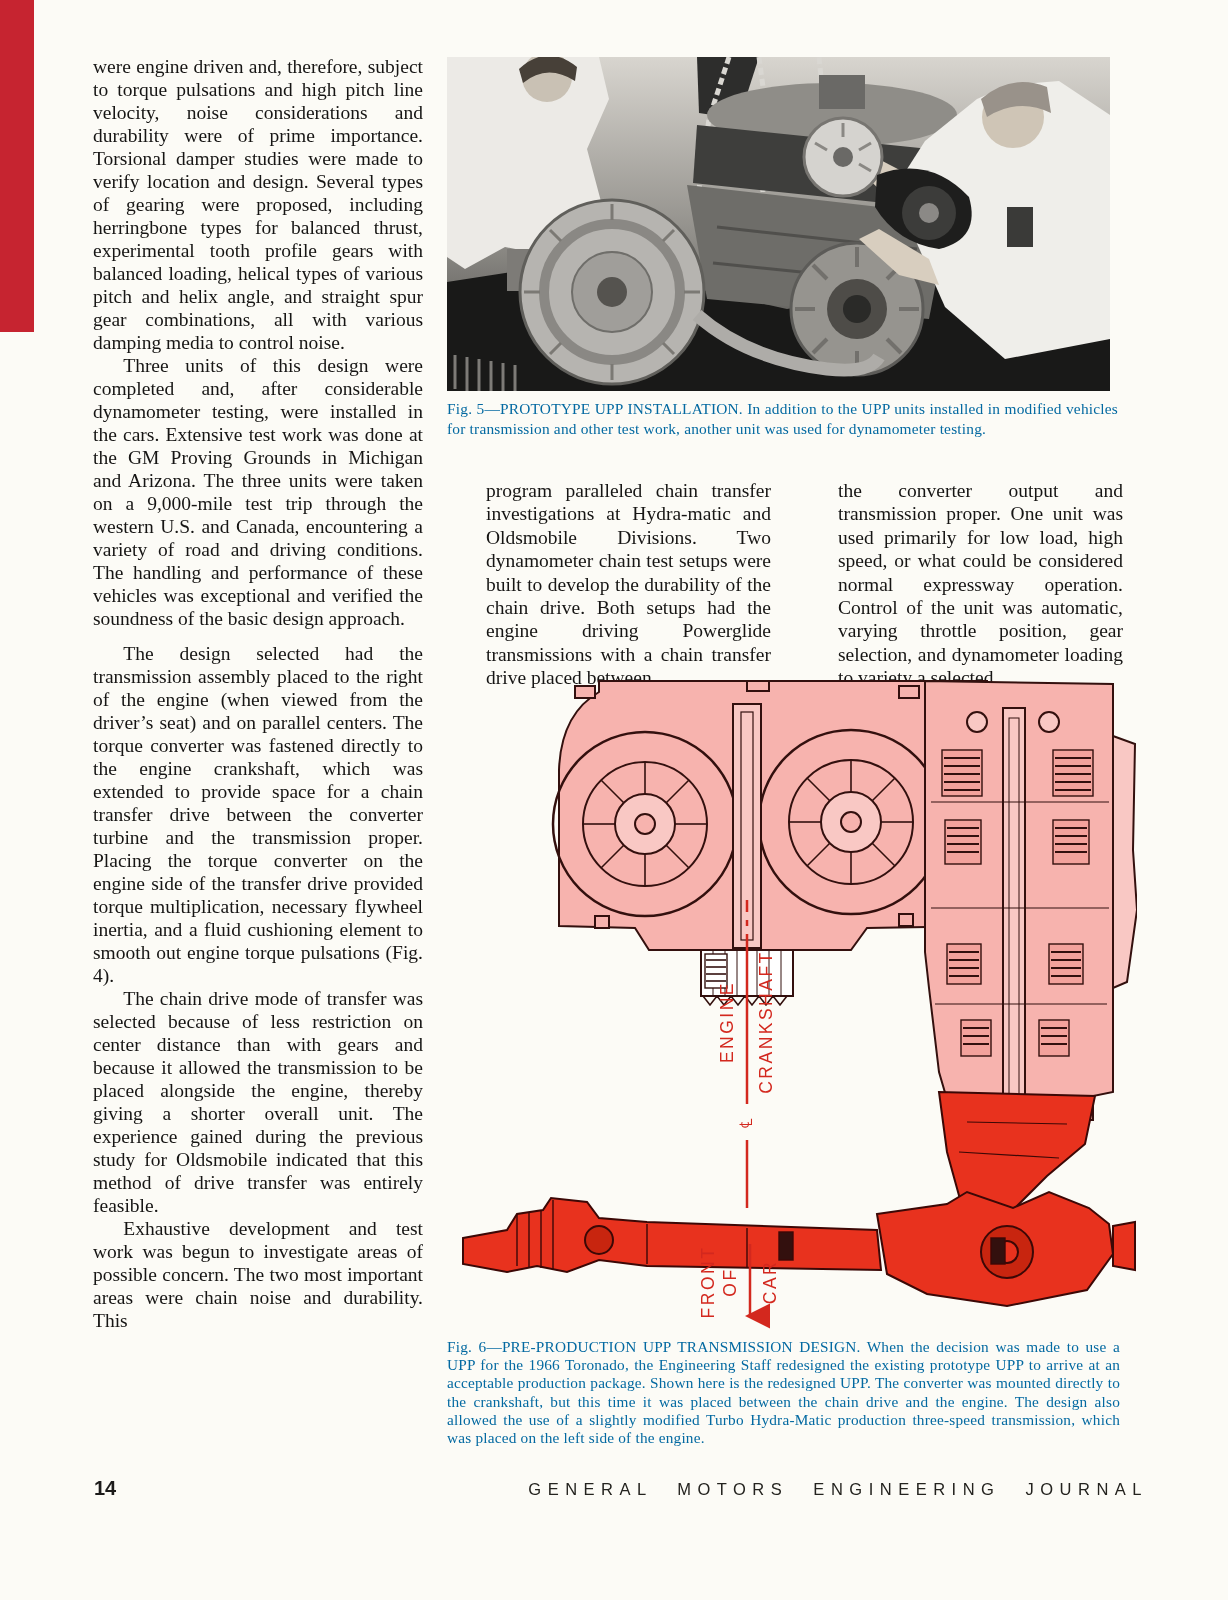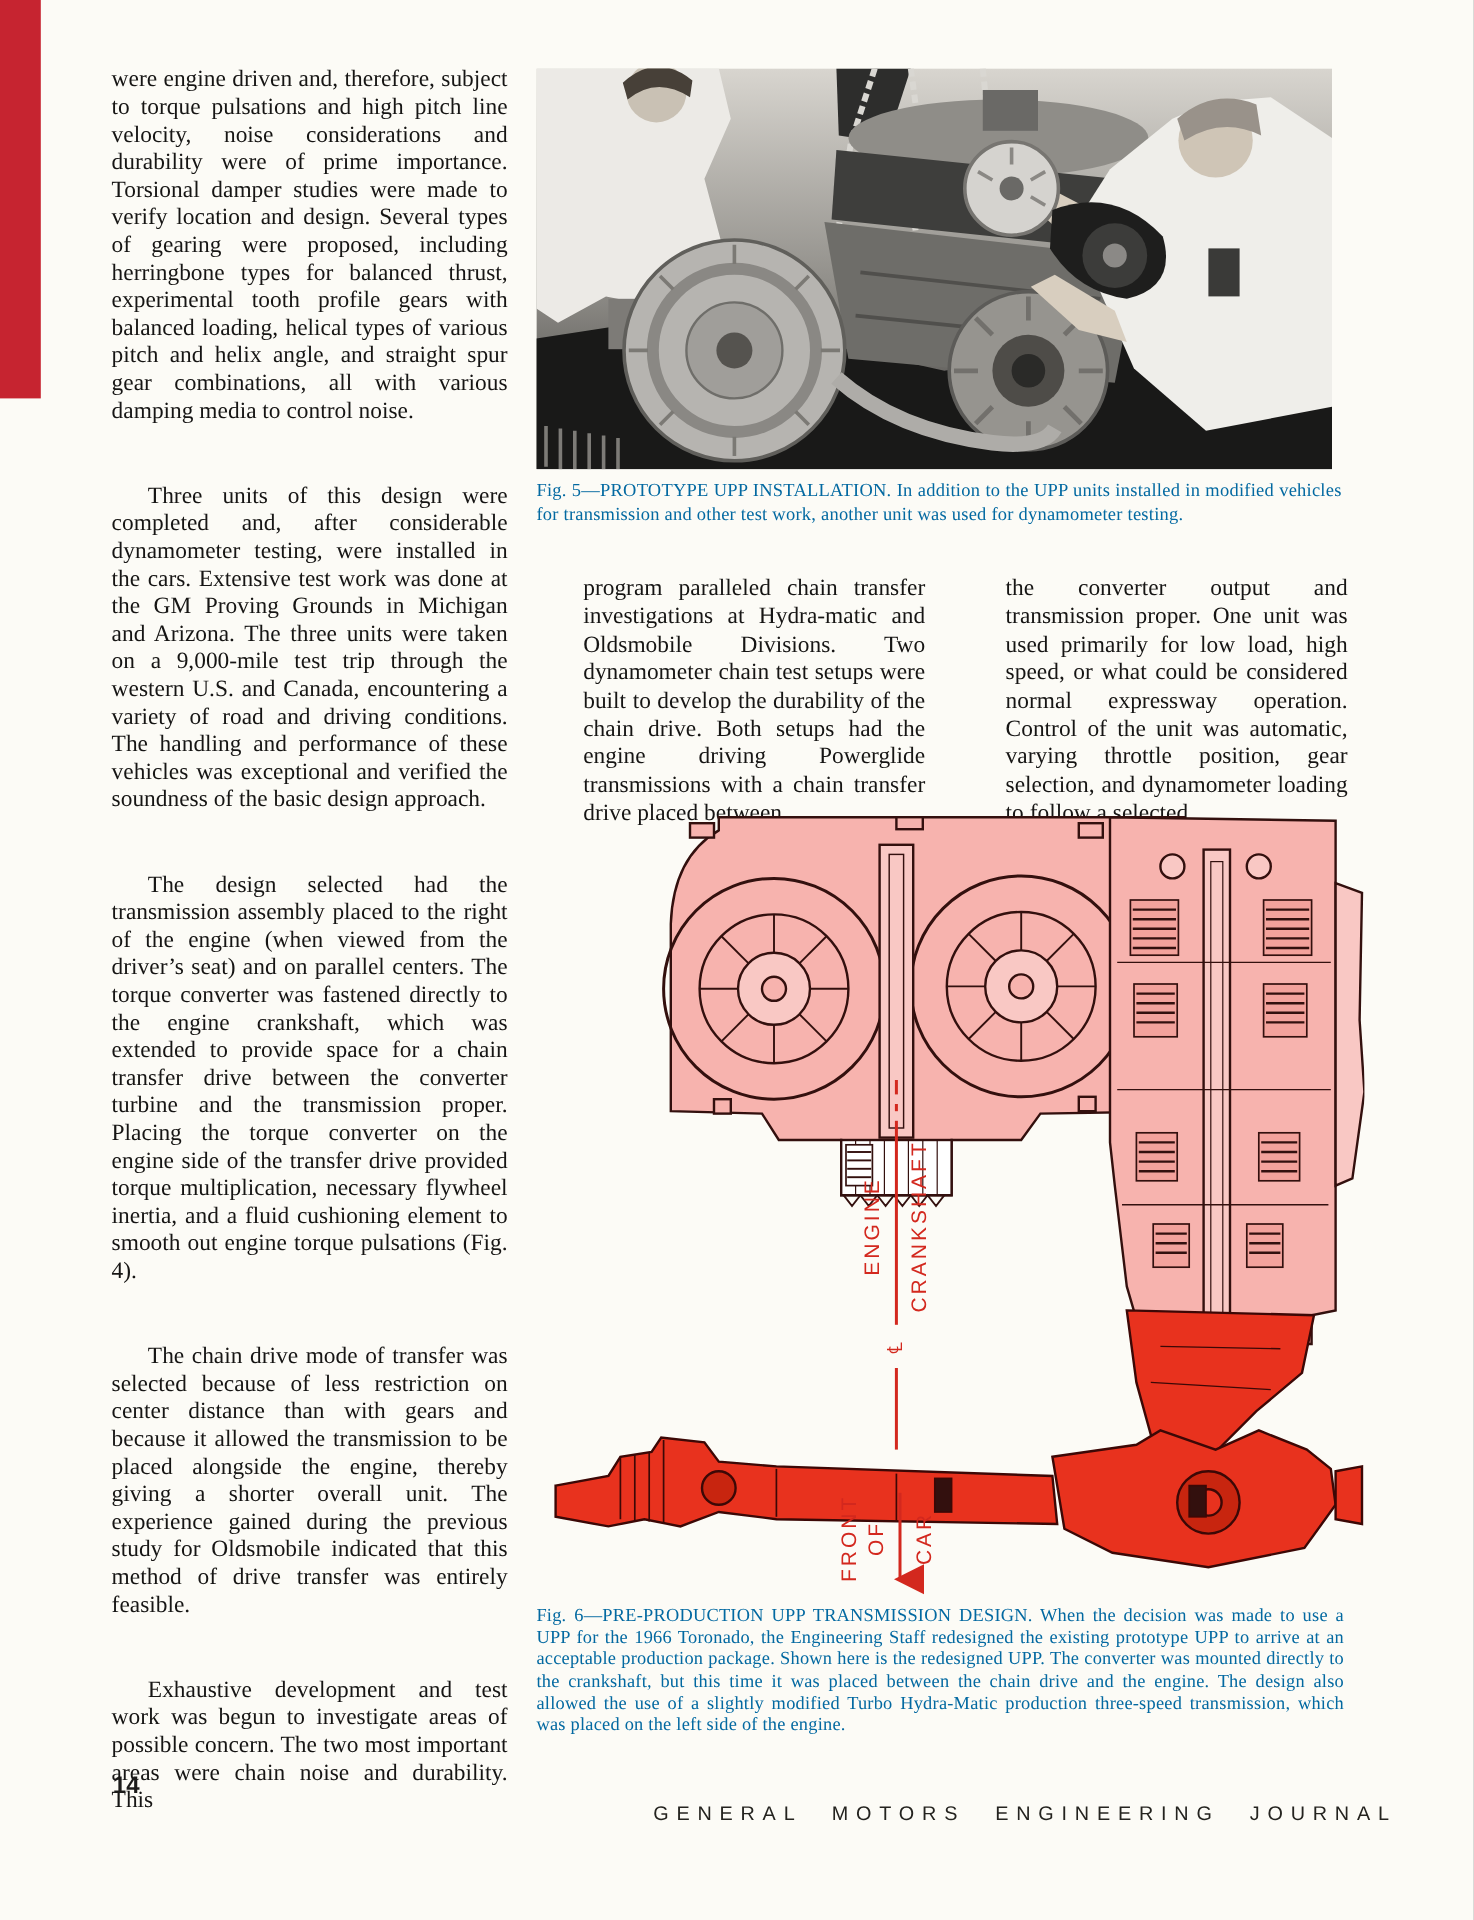--- a/index.html
+++ b/index.html
@@ -12,21 +12,21 @@
     overflow:hidden;
     padding-left:44px;
   }
   .redbar{
     position:absolute;left:0;top:0;width:34px;height:332px;
     background:#c62430;
   }
   
   .col{position:absolute;text-align:justify;}
   .col p{margin:0;font-size:19.5px;line-height:23px;}
-  .col p.ind{text-indent:1.55em;margin-top:48px;}
+  .col p.ind{text-indent:1.55em;}
   .col1{left:93px;top:55px;width:330px;}
   .subhead{
     text-align:center;font-style:italic;font-size:20px;line-height:24px;
     margin:12px 0 7px 0;
   }
   .col2{left:447px;top:479px;width:324px;}
   .col3{left:799px;top:479px;width:324px;}
   .col2 p,.col3 p{line-height:23.4px;margin-left:39px;}
   
   .photo-fig{position:absolute;left:447px;top:57px;width:663px;height:334px;}
@@ -39,24 +39,24 @@
   .cap5{left:447px;top:399px;width:671px;}
   .cap6{left:447px;top:1338px;width:673px;font-size:15.3px;line-height:18.2px;}
   .diagram-fig{position:absolute;left:447px;top:652px;width:690px;height:678px;}
   
   .pagenum{
     position:absolute;left:94px;top:1477px;
     font-family:Liberation Sans, sans-serif;font-weight:bold;
     font-size:20px;color:#1c1b1a;
   }
   .journal{
-    position:absolute;right:108px;top:1480px;
+    position:absolute;right:124px;top:1480px;
     font-family:"Liberation Sans", sans-serif;
     font-size:16.5px;letter-spacing:6.5px;word-spacing:14px;
-    color:#24231f;white-space:nowrap;margin-top:23px;
+    color:#24231f;white-space:nowrap;
   }
   .diag-label{
     font-family:"Liberation Sans", sans-serif;
     font-size:17.5px;letter-spacing:2.5px;fill:#d3281e;
   }
 </style>
 </head>
 <body>
 
 <div class="page">
@@ -180,21 +180,21 @@
       </g>
     </svg>
   </div>
 
   <div class="caption cap5">Fig. 5—PROTOTYPE UPP INSTALLATION. In addition to the UPP units installed in modified vehicles for transmission and other test work, another unit was used for dynamometer testing.</div>
 
   <div class="col col2">
     <p>program paralleled chain transfer investigations at Hydra-matic and Oldsmobile Divisions. Two dynamometer chain test setups were built to develop the durability of the chain drive. Both setups had the engine driving Powerglide transmissions with a chain transfer drive placed between</p>
   </div>
   <div class="col col3">
-    <p>the converter output and transmission proper. One unit was used primarily for low load, high speed, or what could be considered normal expressway operation. Control of the unit was automatic, varying throttle position, gear selection, and dynamometer loading to follow a selected</p>
+    <p>the converter output and transmission proper. One unit was used primarily for low load, high speed, or what could be considered normal expressway operation. Control of the unit was automatic, varying throttle position, gear selection, and dynamometer loading to variety a selected</p>
   </div>
 
   <div class="diagram-fig">
     <svg width="690" height="678" viewBox="0 0 690 678">
       <defs>
         <marker id="arrw" markerWidth="12" markerHeight="12" refX="6" refY="9" orient="auto-start-reverse">
           <polygon points="1,1 11,1 6,11" fill="#d3281e"></polygon>
         </marker>
       </defs>
 

